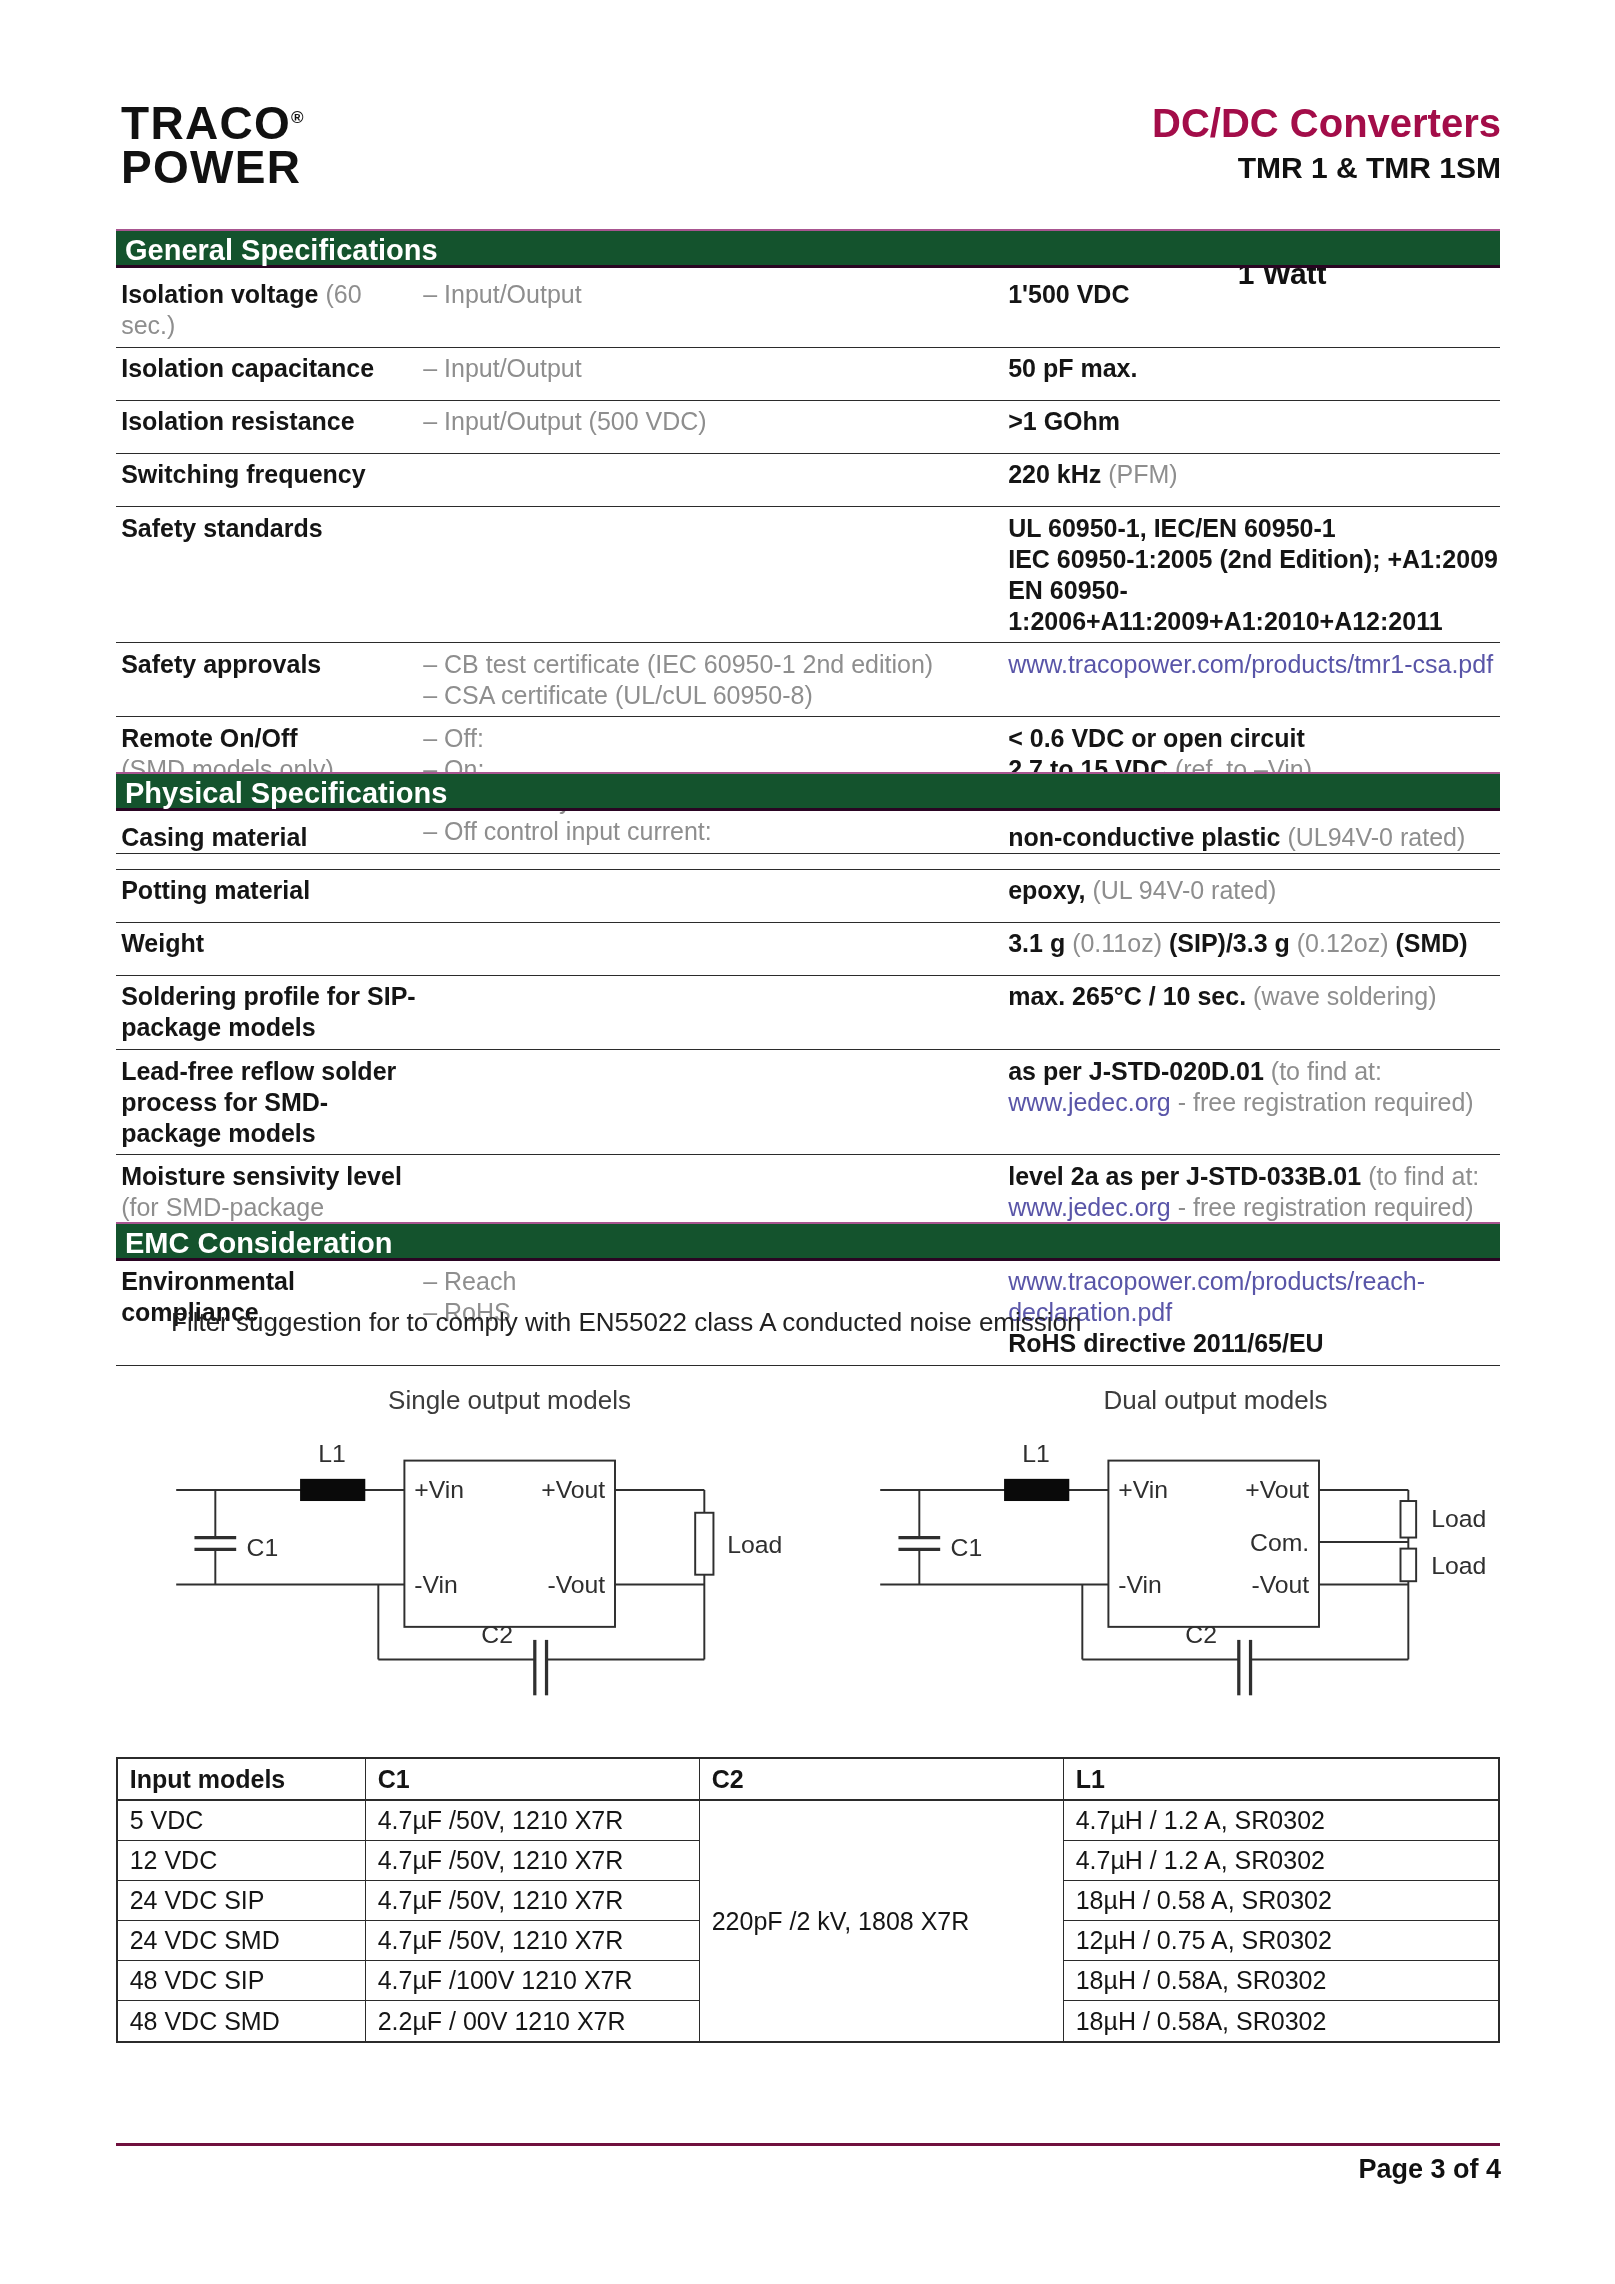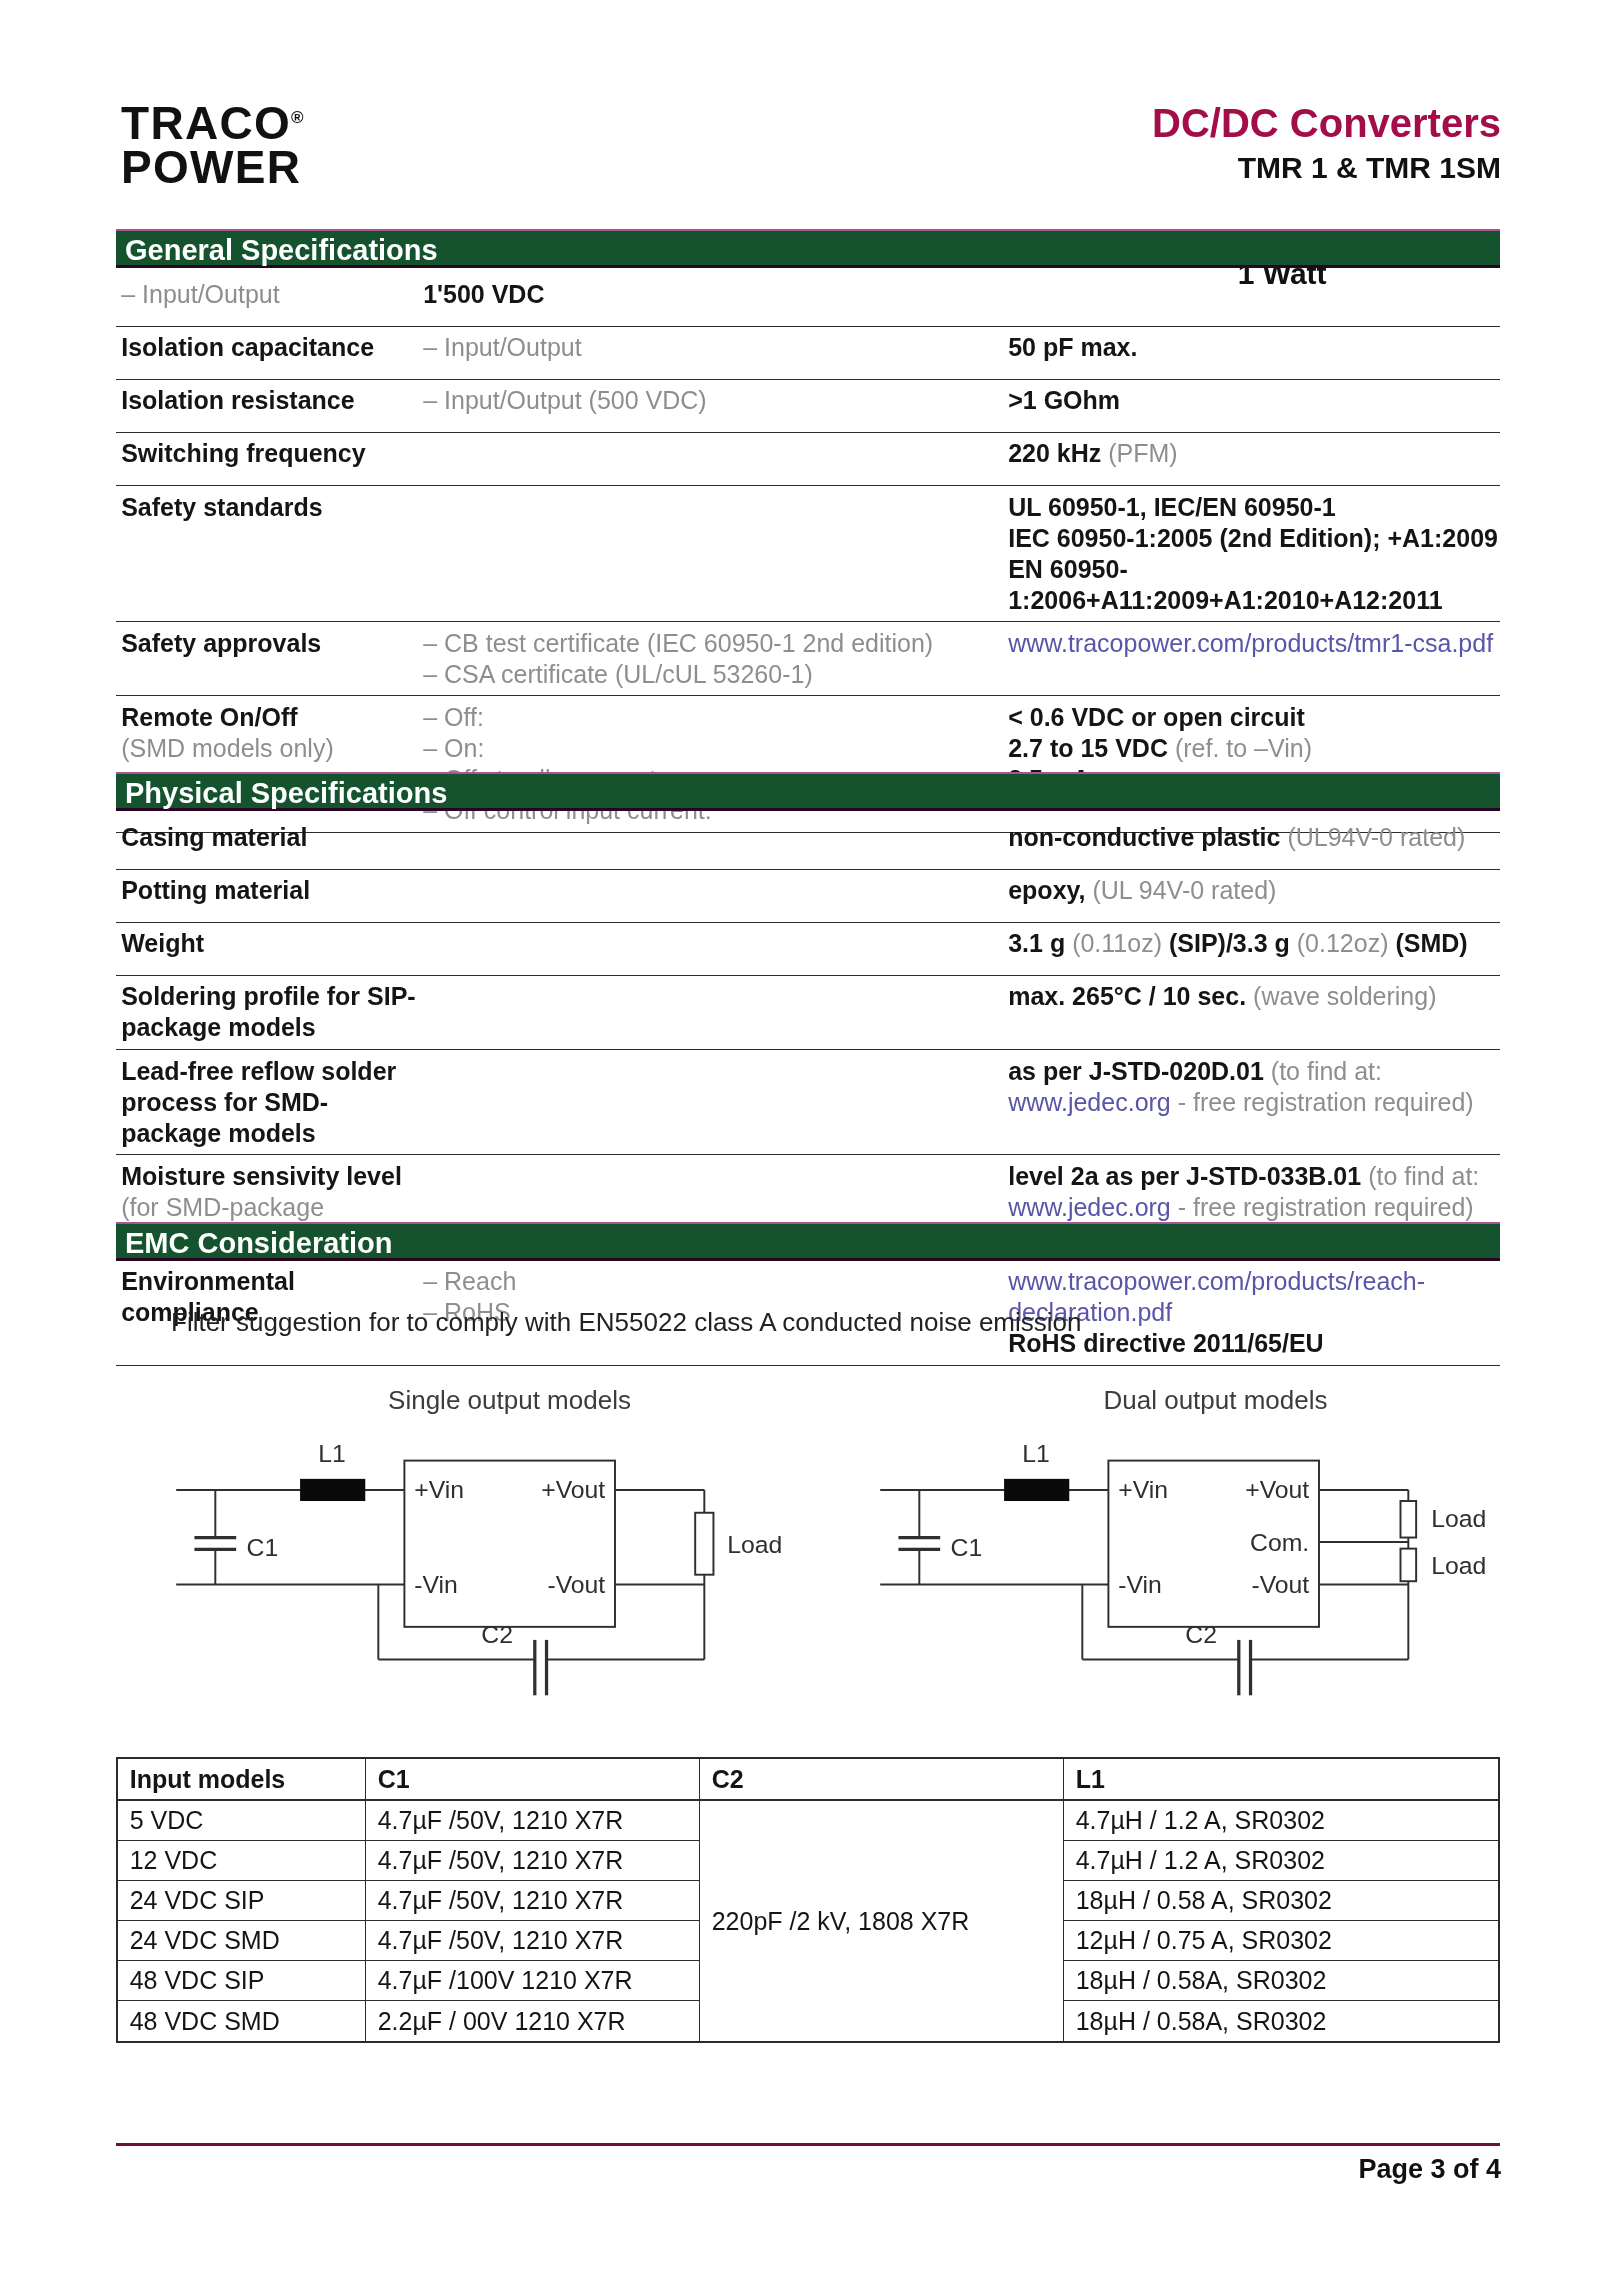--- a/index.html
+++ b/index.html
@@ -61,20 +61,21 @@
   <div class="doc-title">DC/DC Converters</div>
   <div class="doc-sub">
     <span>TMR 1 &amp; TMR 1SM</span>
     <span>1 Watt</span>
   </div>
 
   <div class="bar" style="top:229px;">General Specifications</div>
   <div class="spec-block" style="top:274px;">
 
     <div class="spec-row">
+      <div class="c ln"><span class="b">Isolation voltage</span> <span class="g">(60 sec.)</span></div>
       <div class="c">
           <div class="ln g">– Input/Output</div>
         </div>
       <div class="c">
           <div class="ln"><span class="b">1'500 VDC</span></div>
         </div>
     </div>
 
     <div class="spec-row">
       <div class="c ln"><span class="b">Isolation capacitance</span></div>
@@ -111,21 +112,21 @@
         <div class="ln"><span class="b">UL 60950-1, IEC/EN 60950-1</span></div>
         <div class="ln"><span class="b">IEC 60950-1:2005 (2nd Edition); +A1:2009</span></div>
         <div class="ln"><span class="b">EN 60950-1:2006+A11:2009+A1:2010+A12:2011</span></div>
       </div>
     </div>
 
     <div class="spec-row">
       <div class="c ln"><span class="b">Safety approvals</span></div>
       <div class="c">
         <div class="ln g">– CB test certificate (IEC 60950-1  2nd edition)</div>
-        <div class="ln g">– CSA certificate (UL/cUL 53260-1)</div>
+        <div class="ln g">– CSA certificate (UL/cUL 60950-8)</div>
       </div>
       <div class="c">
         <div class="ln"><a href="#" class="lk">www.tracopower.com/products/tmr1-csa.pdf</a></div>
       </div>
     </div>
 
     <div class="spec-row">
       <div class="c ln">
           <span class="b blk">Remote On/Off</span>
           <span class="g blk">(SMD models only)</span>

